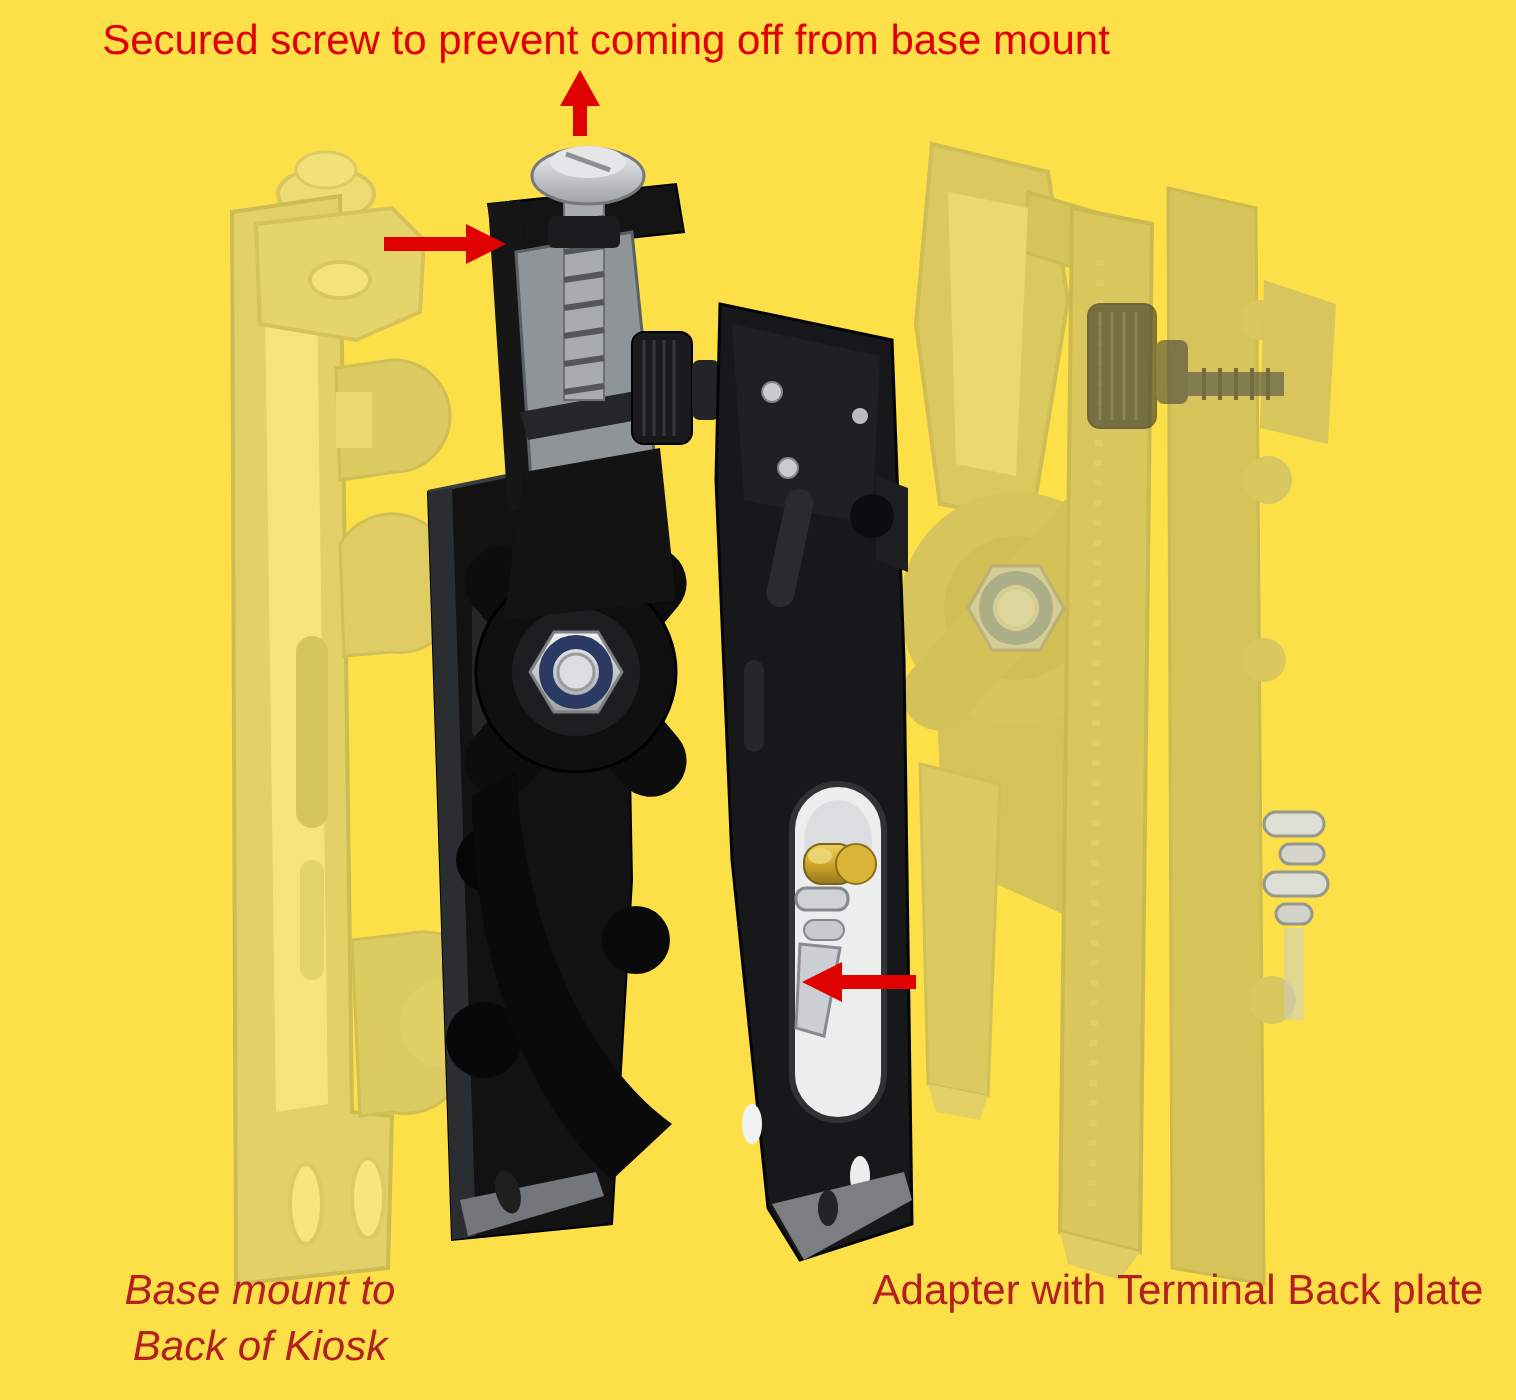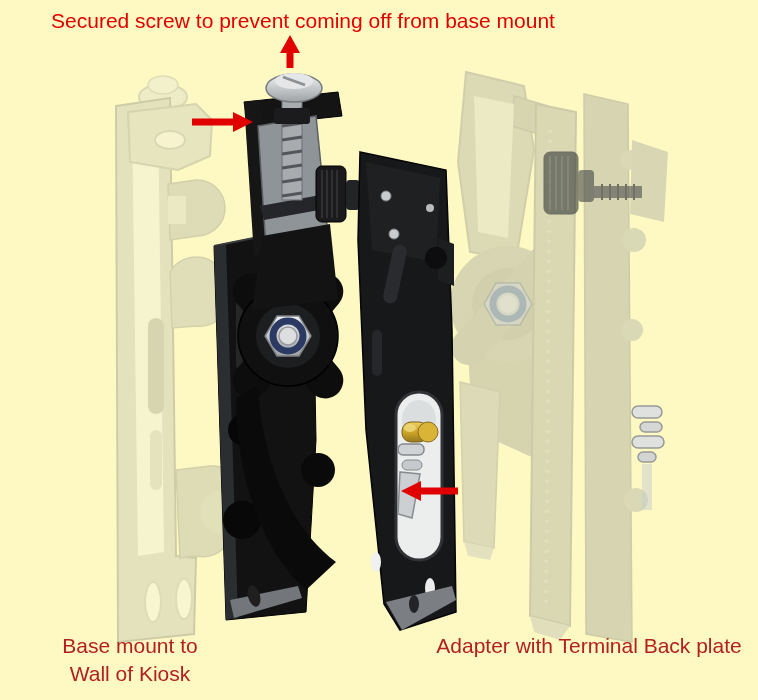--- a/index.html
+++ b/index.html
@@ -1,39 +1,39 @@
 <!DOCTYPE html>
 <html><head>
 <meta charset="utf-8">
 <style>
   html,body { margin:0; padding:0; background:#ffffff; }
   .stage {
     position:relative;
     width:758px; height:700px;
-    background:#fef9c3;
+    background:#fde047;
     overflow:hidden;
     font-family:"Liberation Sans", sans-serif;
   }
   .stage svg { position:absolute; left:0; top:0; }
   .label { position:absolute; font-family:"Liberation Sans", sans-serif; }
   .top-label {
     color:#e10000;
     font-size:21px;
     top:9px; left:303px;
     transform:translateX(-50%);
     white-space:nowrap;
   }
   .caption {
     color:#b22020;
     font-size:21px;
     line-height:28px;
     text-align:center;
     white-space:nowrap;
   }
-  .caption-bl { top:632px; left:130px; transform:translateX(-50%); }
+  .caption-bl { top:632px; left:130px; transform:translateX(-50%);font-style:italic; }
   .caption-br { top:632px; left:589px; transform:translateX(-50%); }
 </style>
 </head>
 <body>
 
 <div class="stage">
 
   <svg width="758" height="700" viewBox="0 0 758 700">
     <defs>
       <linearGradient id="silverGrad" x1="0" y1="0" x2="0" y2="1">
@@ -207,20 +207,20 @@
         <rect x="420" y="487.5" width="38" height="7"></rect>
         <polygon points="401,491 421,481 421,501"></polygon>
       </g>
     </g>
   </svg>
 
   <div class="label top-label">Secured screw to prevent coming off from base mount</div>
 
   <div class="label caption caption-bl">
     <div>Base mount to</div>
-    <div>Wall of Kiosk</div>
+    <div>Back of Kiosk</div>
   </div>
 
   <div class="label caption caption-br">
     <div>Adapter with Terminal Back plate</div>
   </div>
 
 </div>
 
 </body></html>

